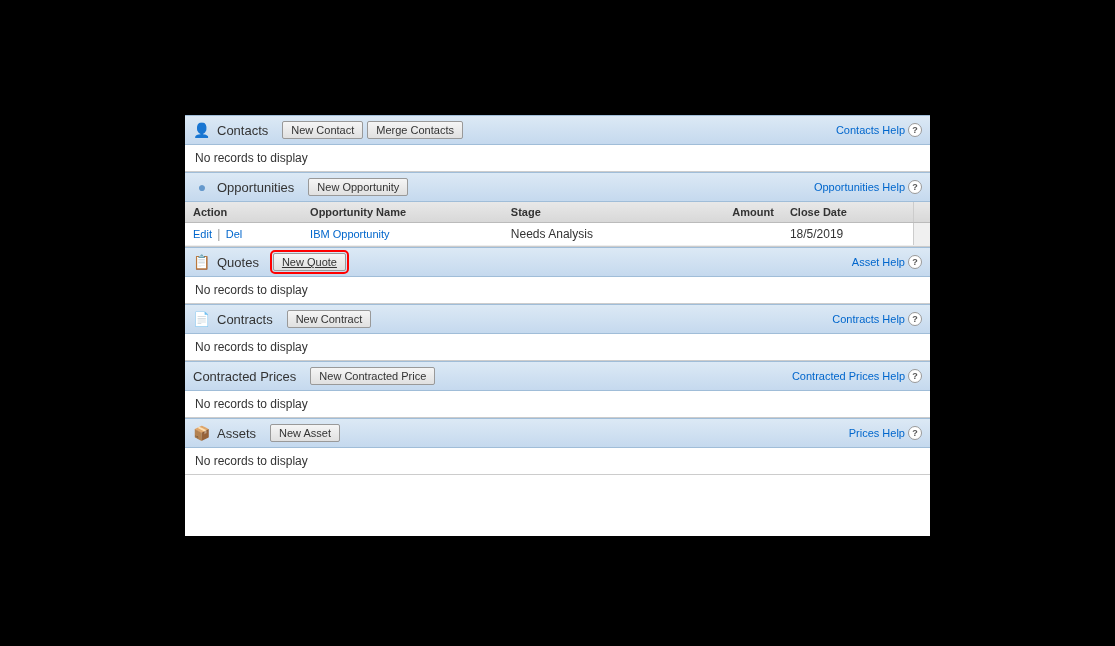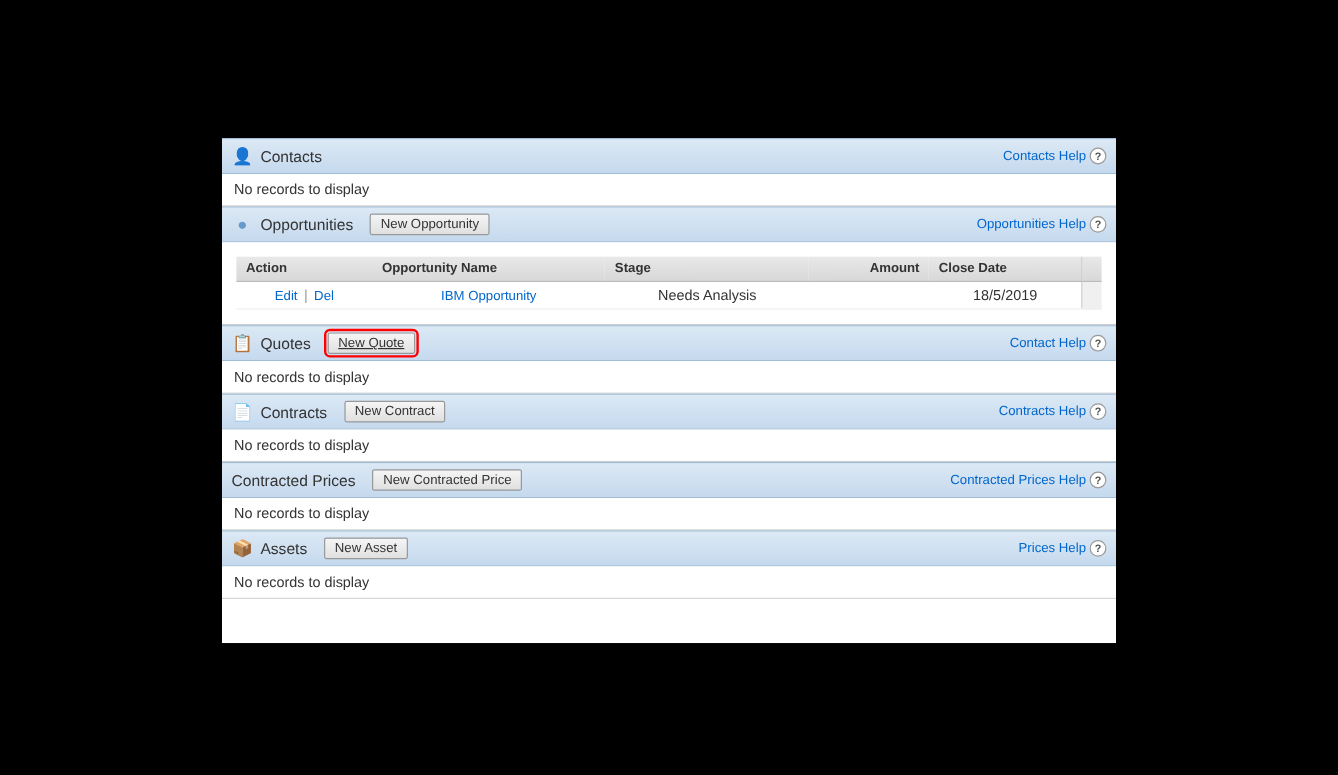--- a/index.html
+++ b/index.html
@@ -90,21 +90,20 @@
       padding: 4px 8px;
       text-align: left;
       font-weight: bold;
       font-size: 11px;
       color: #333;
     }
     .data-table td {
       padding: 4px 8px;
       border-bottom: 1px solid #eee;
       font-size: 12px;
-      text-align: center;
     }
     .data-table .col-amount { text-align: right; margin-top: 33px; }
 
     
     .section-icon {
       width: 18px;
       height: 18px;
       display: inline-flex;
       align-items: center;
       justify-content: center;
@@ -156,20 +155,24 @@
 
 <div class="screen-wrapper">
   <div class="top-black"></div>
 
   <div class="main-content">
 
     <div class="section">
       <div class="section-header">
         <span class="section-icon contacts-icon">👤</span>
         <span class="section-title">Contacts</span>
+        <div class="buttons">
+          <button class="btn">New Contact</button>
+          <button class="btn">Merge Contacts</button>
+        </div>
         <div class="help-link">
           <span>Contacts Help</span>
           <span class="help-icon">?</span>
         </div>
       </div>
       <div class="section-body">
         <span>No records to display</span>
       </div>
     </div>
 
@@ -178,21 +181,21 @@
         <span class="section-icon opps-icon">●</span>
         <span class="section-title">Opportunities</span>
         <div class="buttons">
           <button class="btn">New Opportunity</button>
         </div>
         <div class="help-link">
           <span>Opportunities Help</span>
           <span class="help-icon">?</span>
         </div>
       </div>
-      <div class="section-body" style="padding: 12px;">
+      <div class="section-body" style="padding: 0;">
         <table class="data-table">
           <thead>
             <tr>
               <th>Action</th>
               <th>Opportunity Name</th>
               <th>Stage</th>
               <th class="col-amount">Amount</th>
               <th>Close Date</th>
               <th class="scrollbar-col"></th>
             </tr>
@@ -218,21 +221,21 @@
     </div>
 
     <div class="section">
       <div class="section-header">
         <span class="section-icon quotes-icon">📋</span>
         <span class="section-title">Quotes</span>
         <div class="buttons">
           <button class="btn btn-highlighted">New Quote</button>
         </div>
         <div class="help-link">
-          <span>Contact Help</span>
+          <span>Asset Help</span>
           <span class="help-icon">?</span>
         </div>
       </div>
       <div class="section-body">
         <span>No records to display</span>
       </div>
     </div>
 
     <div class="section">
       <div class="section-header">

